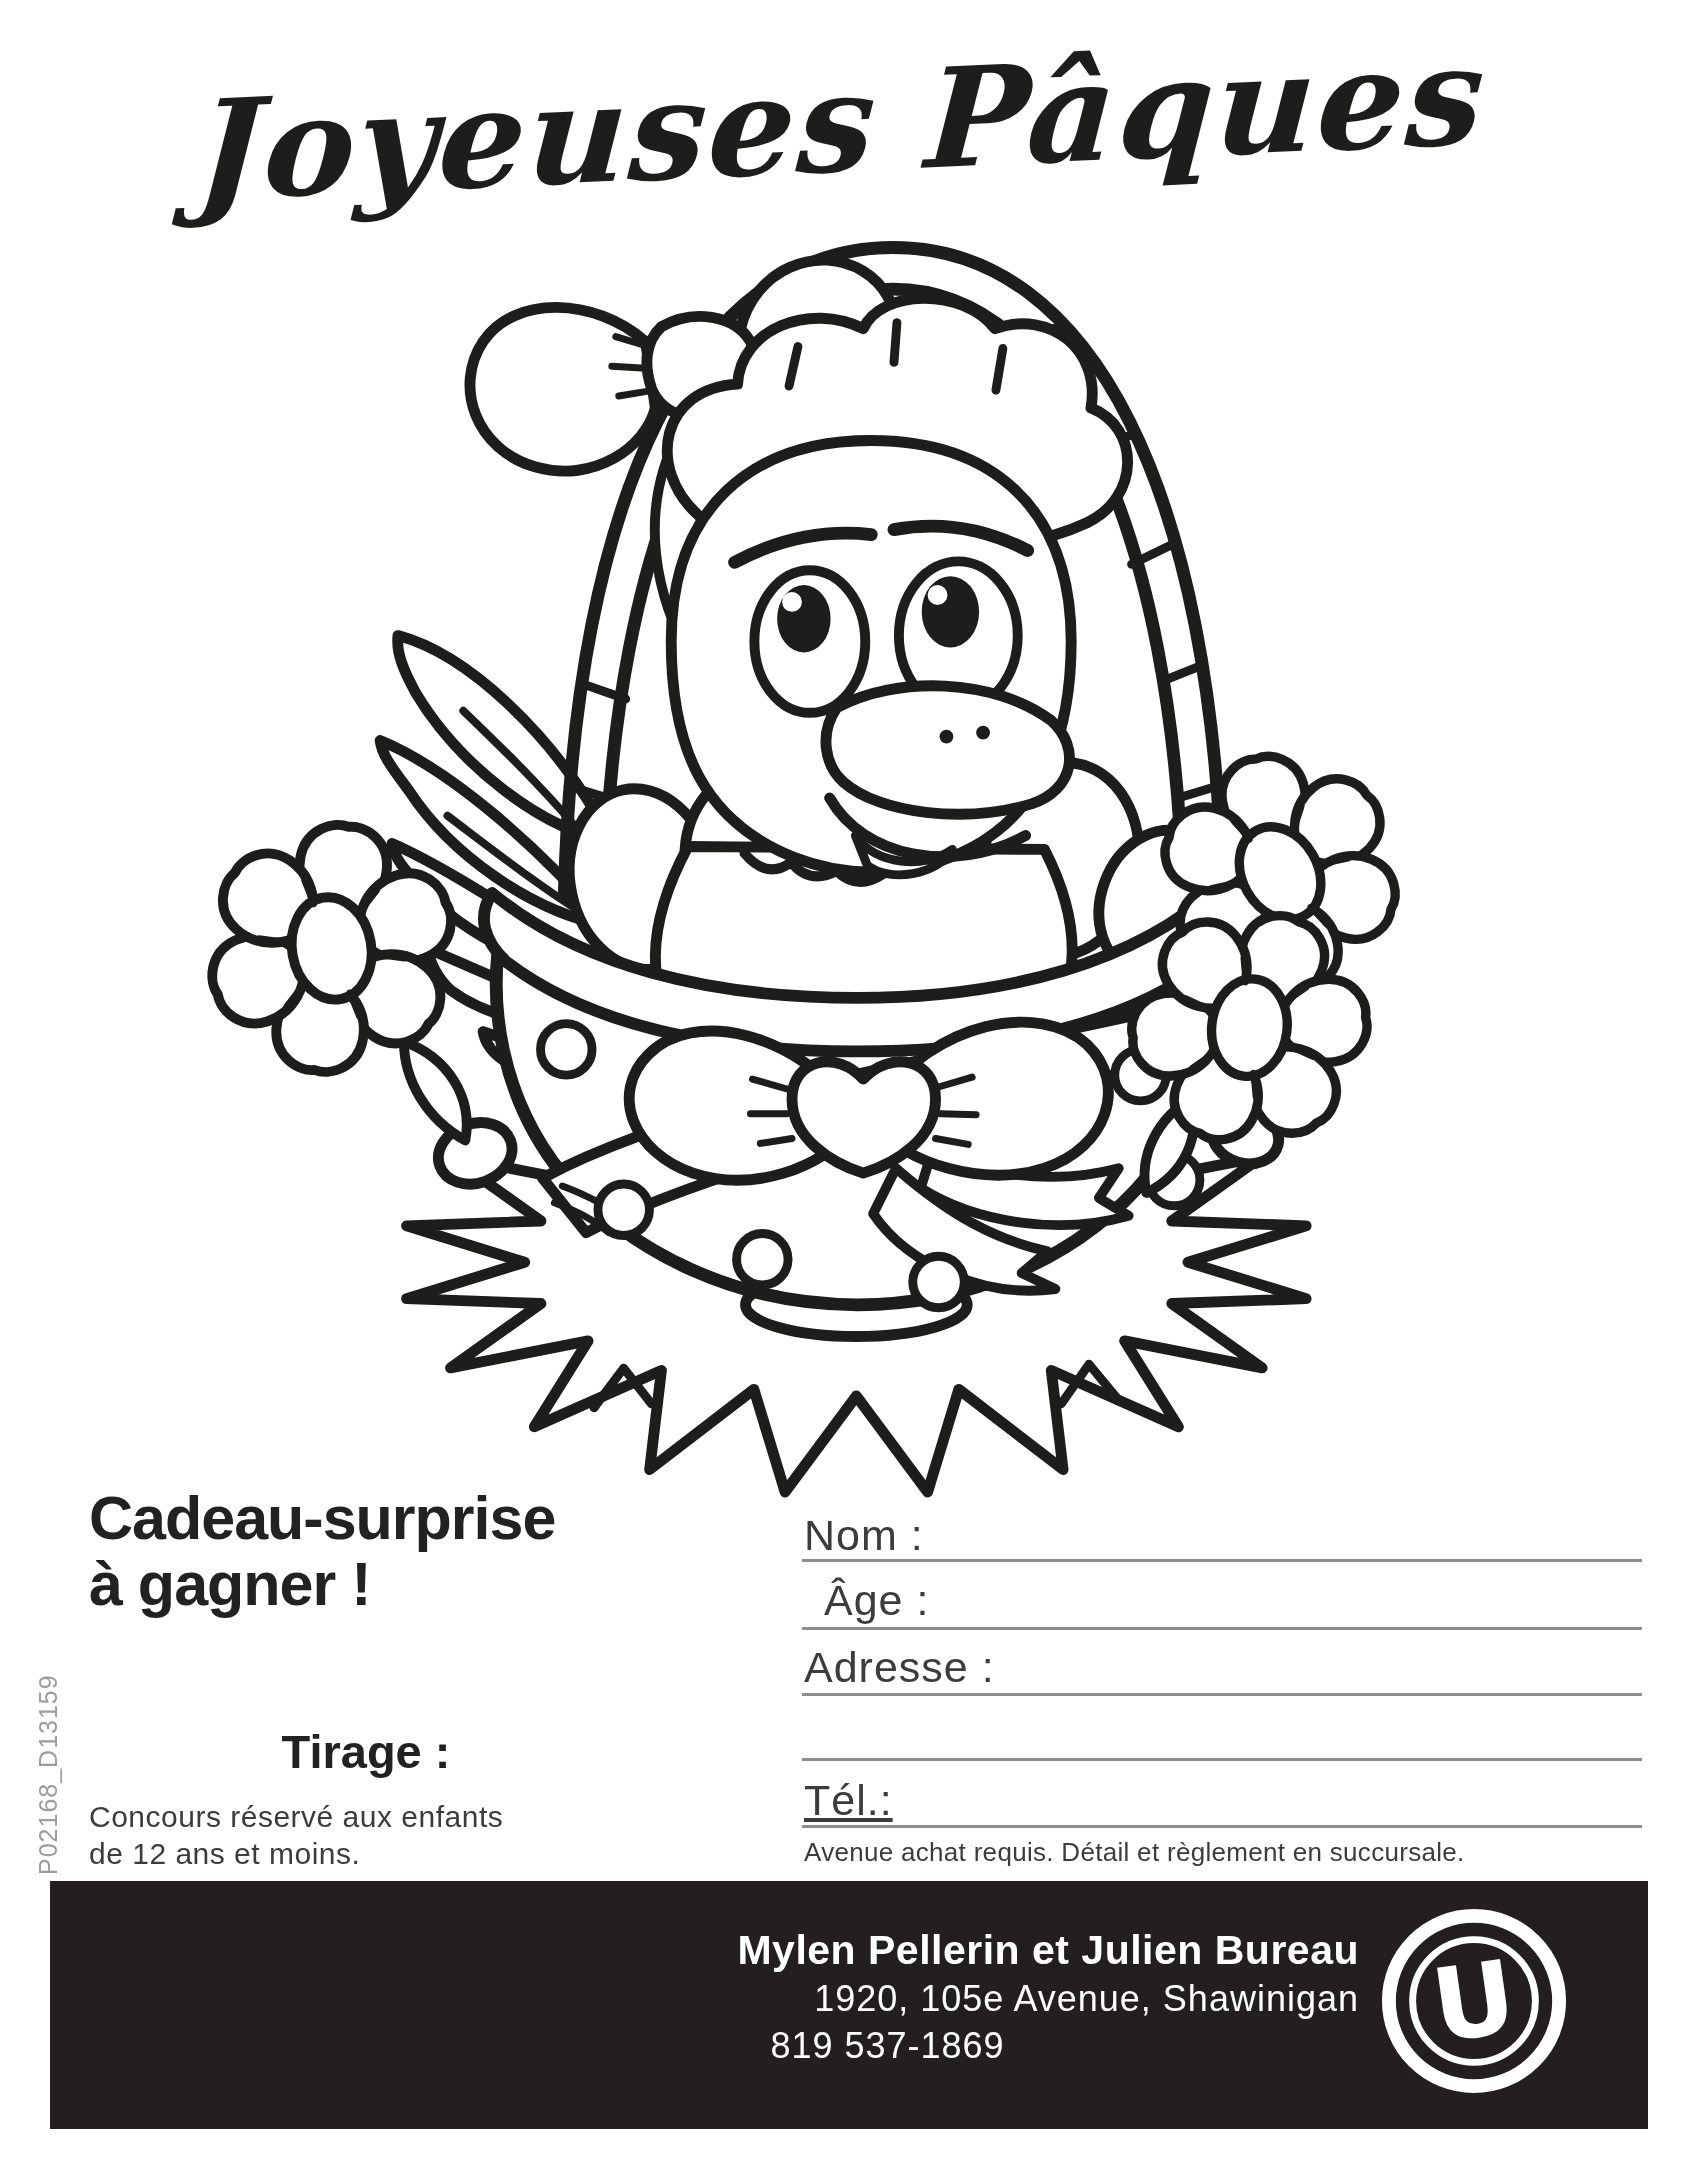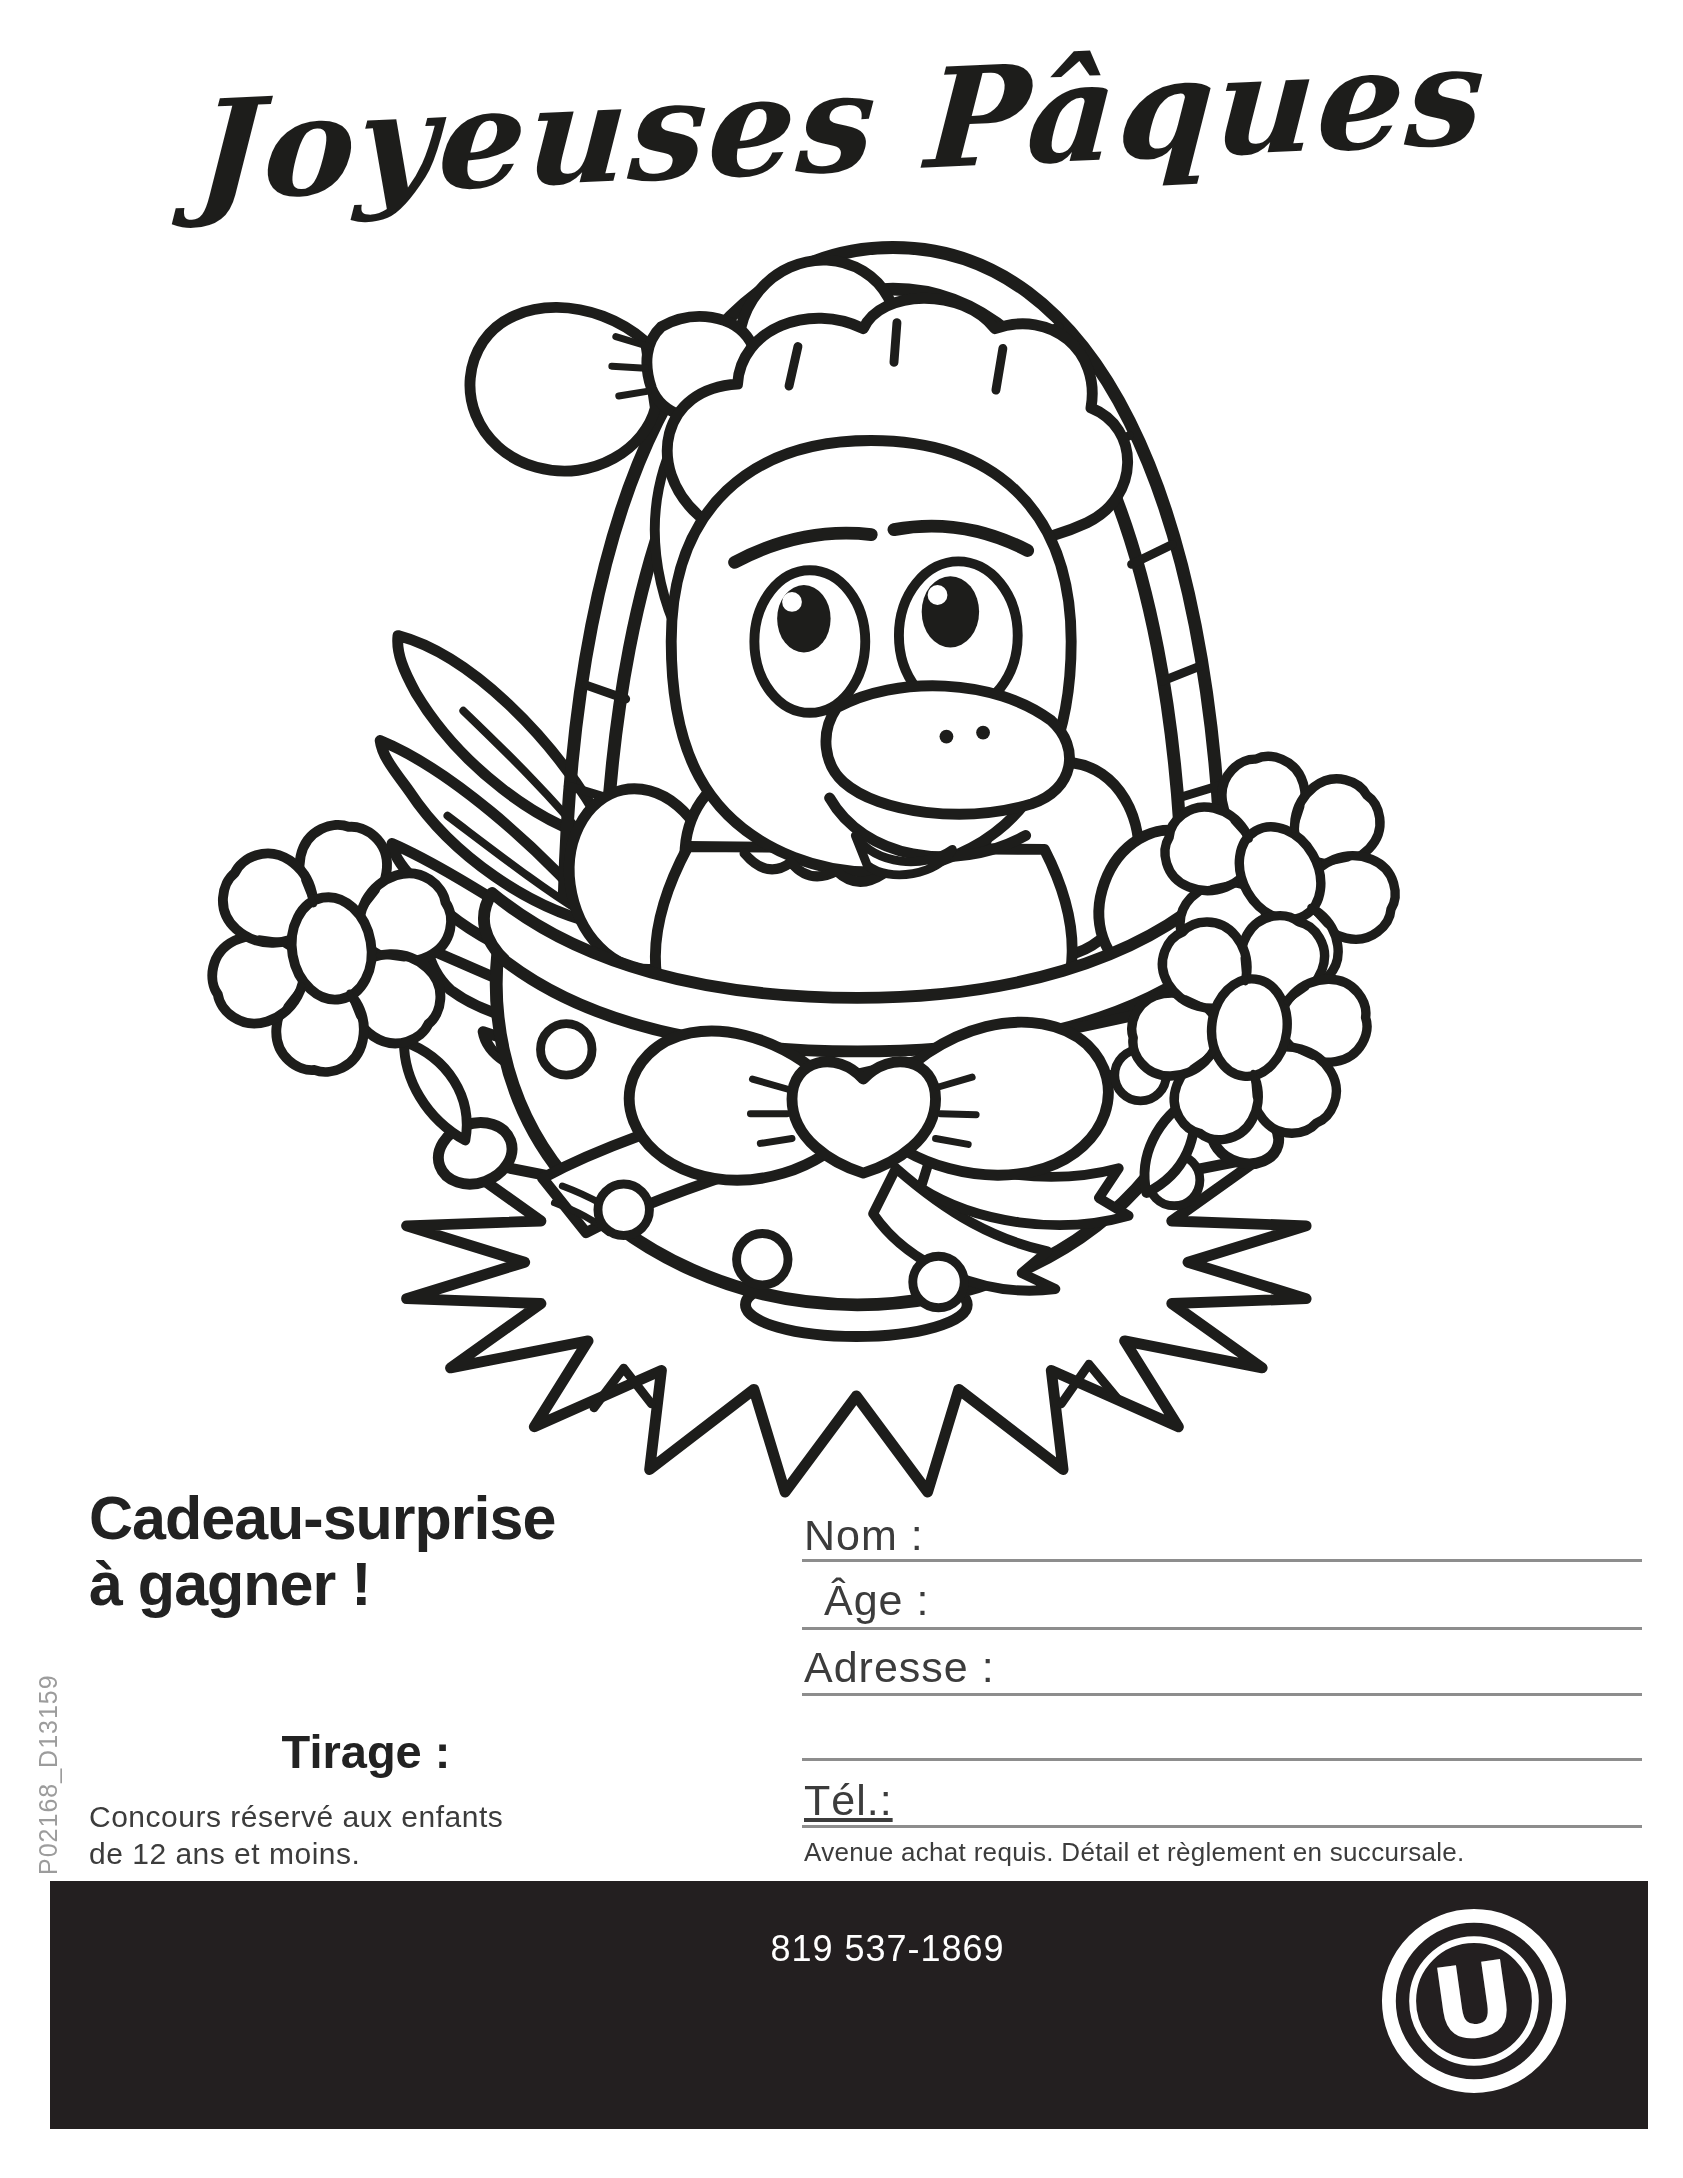--- a/index.html
+++ b/index.html
@@ -275,20 +275,22 @@
 
   <span class="field-label" style="top:1776px;text-decoration:underline;">Tél.:</span>
   <div class="fline" style="top:1825px;"></div>
 
   <div class="disclaimer">Avenue achat requis. Détail et règlement en succursale.</div>
 
   <div class="print-code">P02168_D13159</div>
 
   <div class="footer-bar"></div>
   <div class="footer-text">
+    <div class="store-name">Mylen Pellerin et Julien Bureau</div>
+    <div class="store-address">1920, 105e Avenue, Shawinigan</div>
     <div class="store-phone">819 537-1869</div>
   </div>
   <svg class="logo" viewBox="0 0 194 194">
     <circle cx="97" cy="97" r="86" fill="none" stroke="#fff" stroke-width="14"></circle>
     <circle cx="97" cy="97" r="62" fill="none" stroke="#fff" stroke-width="7"></circle>
     <text x="97" y="133" text-anchor="middle" transform="rotate(-8 97 97)" font-family="DejaVu Sans, sans-serif" font-weight="bold" font-size="102" fill="#fff">U</text>
   </svg>
 
 </div>
 

